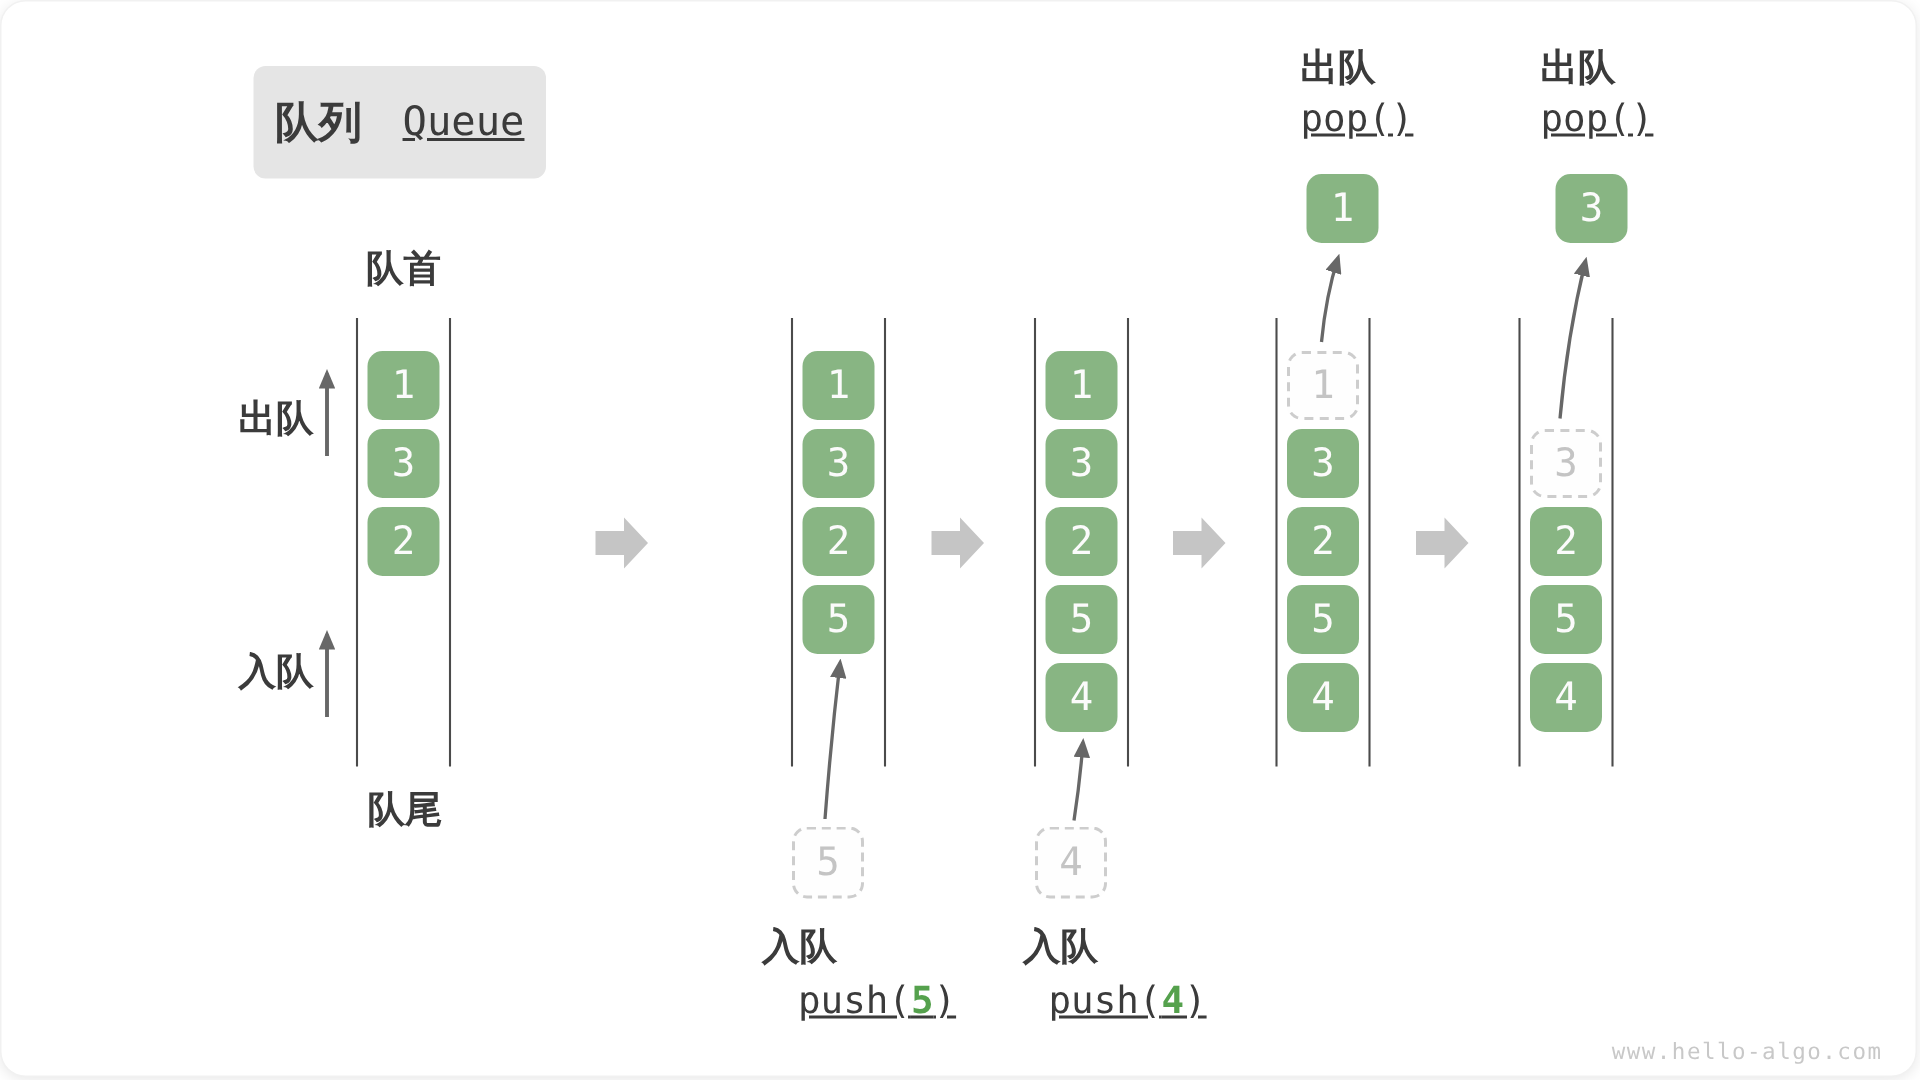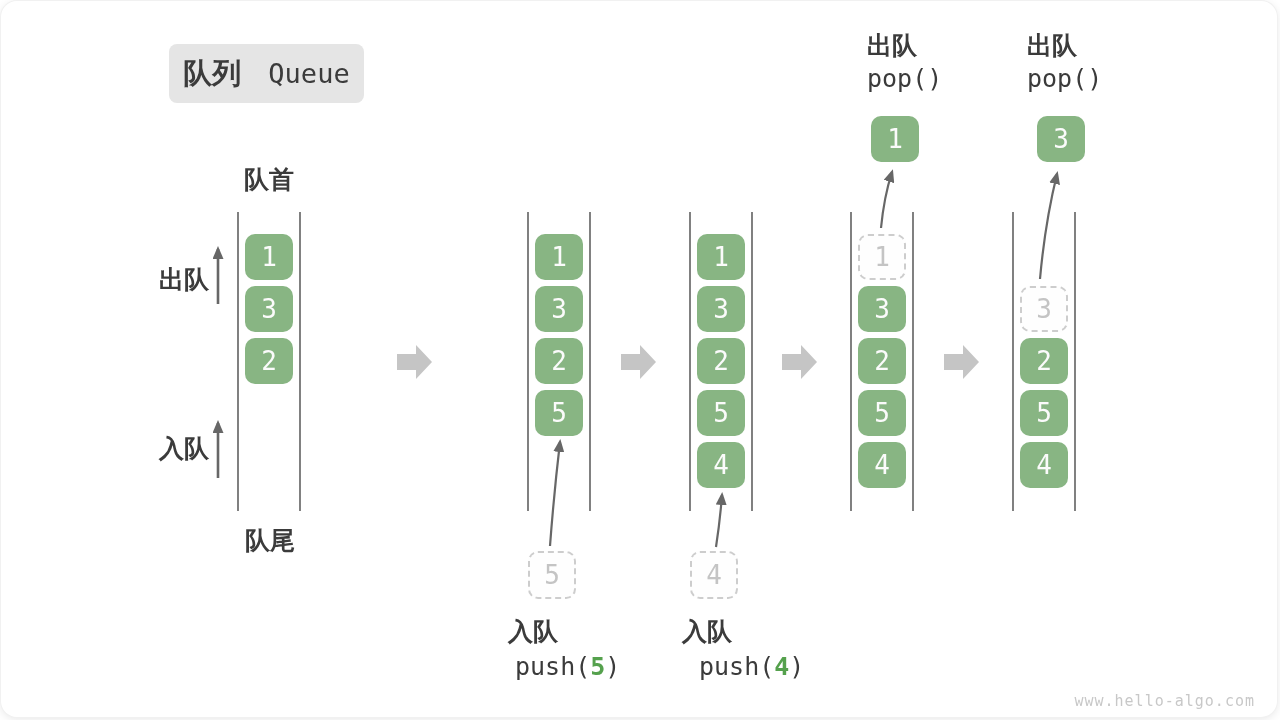--- a/index.html
+++ b/index.html
@@ -1,26 +1,26 @@
 <!DOCTYPE html>
 <html style="--green: #88b583; --cell-text: #fbfbfb; --ghost-border: #cdcdcd; --ghost-text: #c4c4c4; --dark: #3b3b3b; --accent: #55a14d; --title-bg: #e5e5e5; --watermark: #c8c8c8;"><head>
 <meta charset="utf-8">
 <style>
   html,body{margin:0;padding:0;width:1280px;height:720px;background:#ffffff;overflow:hidden;}
   #card{position:absolute;left:1px;top:1px;width:1276px;height:716px;background:#fff;
         border-radius:16px;box-shadow:0 0 0 1px #f1f1f1,0 2px 10px rgba(0,0,0,.10);}
   #overlay{position:absolute;left:0;top:0;width:1280px;height:720px;}
-  #title-box{position:absolute;left:168px;top:43px;width:195px;height:59px;background:var(--title-bg);
+  #title-box{position:absolute;left:168px;top:43px;width:195px;height:75px;background:var(--title-bg);
              border-radius:8px;display:flex;align-items:center;justify-content:center;gap:27px;}
   #title-zh{font:bold 29px "Liberation Sans","DejaVu Sans",sans-serif;color:var(--dark);}
-  #title-en{font:27px "DejaVu Sans Mono",monospace;color:var(--dark);}
+  #title-en{font:27px "DejaVu Sans Mono",monospace;color:var(--dark);text-decoration:underline;}
   .zh-label{position:absolute;font:bold 25px "Liberation Sans","DejaVu Sans",sans-serif;
             color:var(--dark);white-space:nowrap;line-height:1.1;}
   .code-label{position:absolute;font:25px "DejaVu Sans Mono",monospace;color:var(--dark);
-              white-space:nowrap;line-height:1.1;}
+              white-space:nowrap;line-height:1.1;text-decoration:underline;}
   .code-label .accent{color:var(--accent);font-weight:bold;}
   .cell{position:absolute;width:48px;height:46px;border-radius:10px;background:var(--green);
         color:var(--cell-text);display:flex;align-items:center;justify-content:center;
         font:26px "DejaVu Sans Mono",monospace;box-sizing:border-box;}
   .ghost{background:#fefefe;border:2px dashed var(--ghost-border);color:var(--ghost-text);}
   #watermark{position:absolute;right:22px;bottom:7px;font:15px "DejaVu Sans Mono",monospace;
              letter-spacing:1px;color:var(--watermark);}
 </style>
 </head>
 <body>
@@ -67,21 +67,21 @@
   <div id="queues">
       <div class="cell" style="left:244px;top:233px;">1</div>
       <div class="cell" style="left:244px;top:285px;">3</div>
       <div class="cell" style="left:244px;top:337px;">2</div>
       <div class="cell" style="left:534px;top:233px;">1</div>
       <div class="cell" style="left:534px;top:285px;">3</div>
       <div class="cell" style="left:534px;top:337px;">2</div>
       <div class="cell" style="left:534px;top:389px;">5</div>
       <div class="cell ghost" style="left:527px;top:550px;width:48px;height:48px;">5</div>
       <div class="zh-label" style="left:507px;top:617px;">入队</div>
-      <div class="code-label" style="left:514px;top:652px;"><span>push(</span><span class="accent">5</span><span>)</span></div>
+      <div class="code-label" style="left:531px;top:652px;"><span>push(</span><span class="accent">5</span><span>)</span></div>
       <div class="cell" style="left:696px;top:233px;">1</div>
       <div class="cell" style="left:696px;top:285px;">3</div>
       <div class="cell" style="left:696px;top:337px;">2</div>
       <div class="cell" style="left:696px;top:389px;">5</div>
       <div class="cell" style="left:696px;top:441px;">4</div>
       <div class="cell ghost" style="left:689px;top:550px;width:48px;height:48px;">4</div>
       <div class="zh-label" style="left:681px;top:617px;">入队</div>
       <div class="code-label" style="left:698px;top:652px;"><span>push(</span><span class="accent">4</span><span>)</span></div>
       <div class="cell ghost" style="left:857px;top:233px;">1</div>
       <div class="cell" style="left:857px;top:285px;">3</div>

